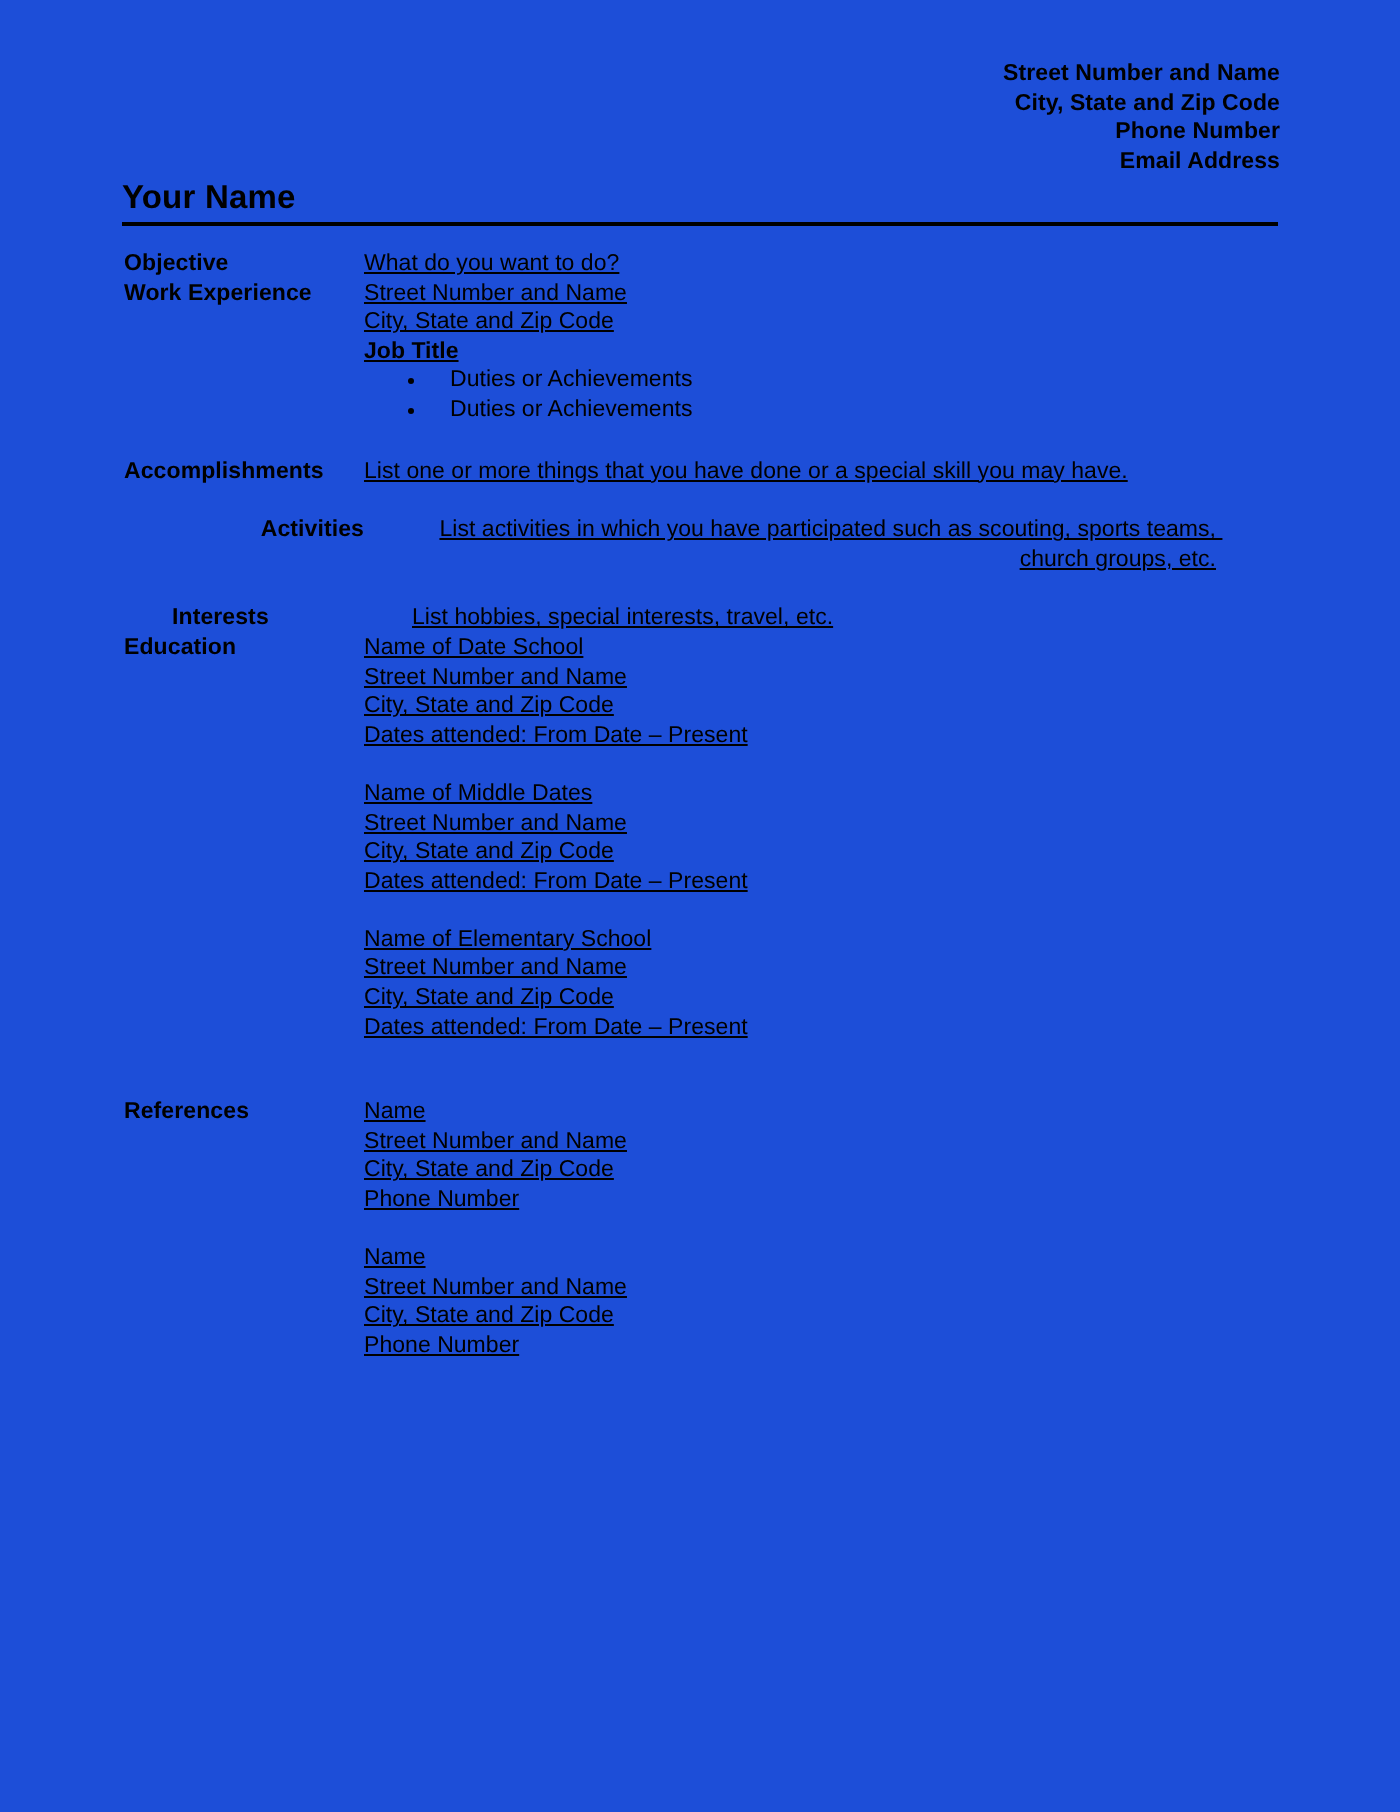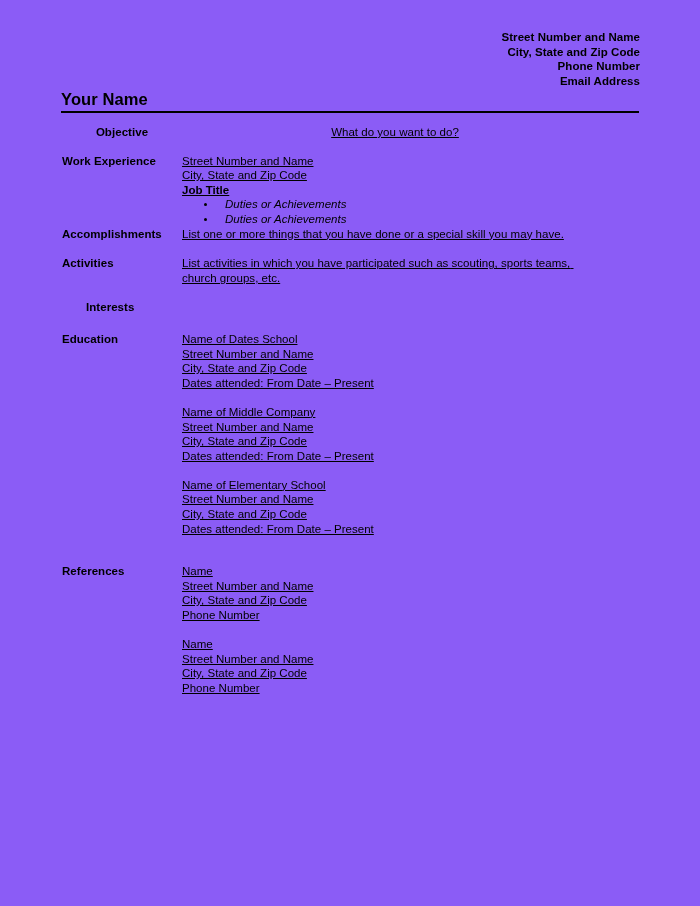--- a/index.html
+++ b/index.html
@@ -12,21 +12,21 @@
     height: 906px;
     font-family: "Liberation Sans", sans-serif;
     color: #000000;
     -webkit-font-smoothing: antialiased;
   }
 
   .page {
     position: relative;
     width: 700px;
     height: 906px;
-    background: #8b5cf6;
+    background: #1d4ed8;
     overflow: hidden;
   }
 
   
   .contact-block {
     position: absolute;
     left: 62px;
     top: 30px;
     width: 578px;
     text-align: right;
@@ -85,34 +85,33 @@
     flex: 1 1 auto;
     font-size: 11.5px;
     line-height: 14.6px;
     letter-spacing: 0.02px;
     max-width: 426px;
   }
   .row-content .line { white-space: pre-wrap; text-decoration: underline; }
   .row-content .line.bold { font-weight: bold; }
 
   
-  .row.objective        { margin-top: 0px; text-align: center; }
-  .row.work             { margin-top: 14px; }
-  .row.accomplishments  { }
-  .row.activities       { margin-top: 15px; }
+  .row.objective        { margin-top: 0px; }
+  .row.work             { }
+  .row.accomplishments  { margin-top: 16px; }
+  .row.activities       { margin-top: 15px; text-align: right; }
   .row.interests        { margin-top: 15px; padding-left: 24px; }
-  .row.education        { margin-top: 17px; }
+  .row.education        { }
   .row.references       { margin-top: 28px; }
 
   
   .bullets {
     list-style: none;
     margin: 0;
     padding: 0;
-    font-style: italic;
   }
   .bullets li {
     position: relative;
     padding-left: 43px;
     font-size: 11.5px;
     line-height: 14.6px;
   }
   .bullets li .dot {
     position: absolute;
     left: 22px;
@@ -181,35 +180,38 @@
 
     <div class="row activities">
       <div class="row-label">Activities</div>
       <div class="row-content">
         <div class="line">List activities in which you have participated such as scouting, sports teams, church groups, etc.</div>
       </div>
     </div>
 
     <div class="row interests">
       <div class="row-label">Interests</div>
+      <div class="row-content">
+        <div class="line">List hobbies, special interests, travel, etc.</div>
+      </div>
     </div>
 
     <div class="row education">
       <div class="row-label">Education</div>
       <div class="row-content">
 
         <div class="sub-block">
-          <div class="line">Name of Dates School</div>
+          <div class="line">Name of Date School</div>
           <div class="line">Street Number and Name</div>
           <div class="line">City, State and Zip Code</div>
           <div class="line">Dates attended: From Date – Present</div>
         </div>
 
         <div class="sub-block">
-          <div class="line">Name of Middle Company</div>
+          <div class="line">Name of Middle Dates</div>
           <div class="line">Street Number and Name</div>
           <div class="line">City, State and Zip Code</div>
           <div class="line">Dates attended: From Date – Present</div>
         </div>
 
         <div class="sub-block">
           <div class="line">Name of Elementary School</div>
           <div class="line">Street Number and Name</div>
           <div class="line">City, State and Zip Code</div>
           <div class="line">Dates attended: From Date – Present</div>

